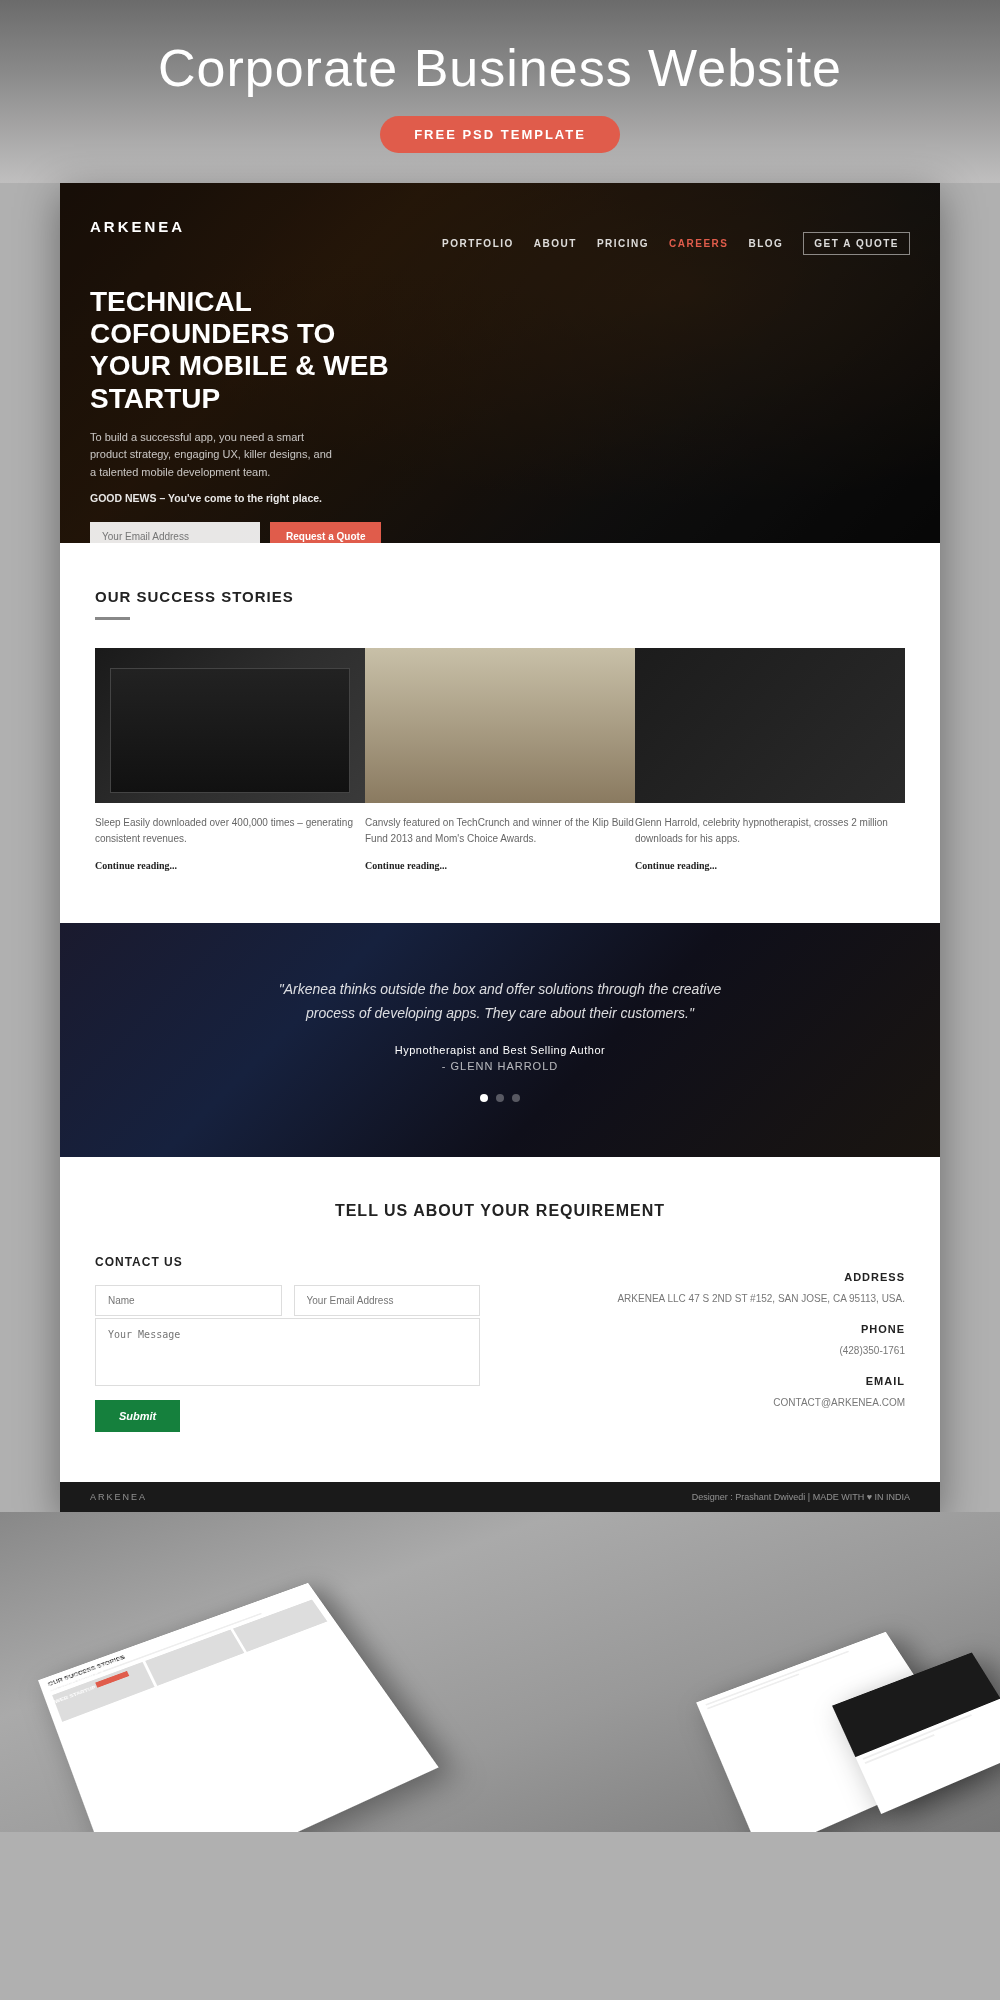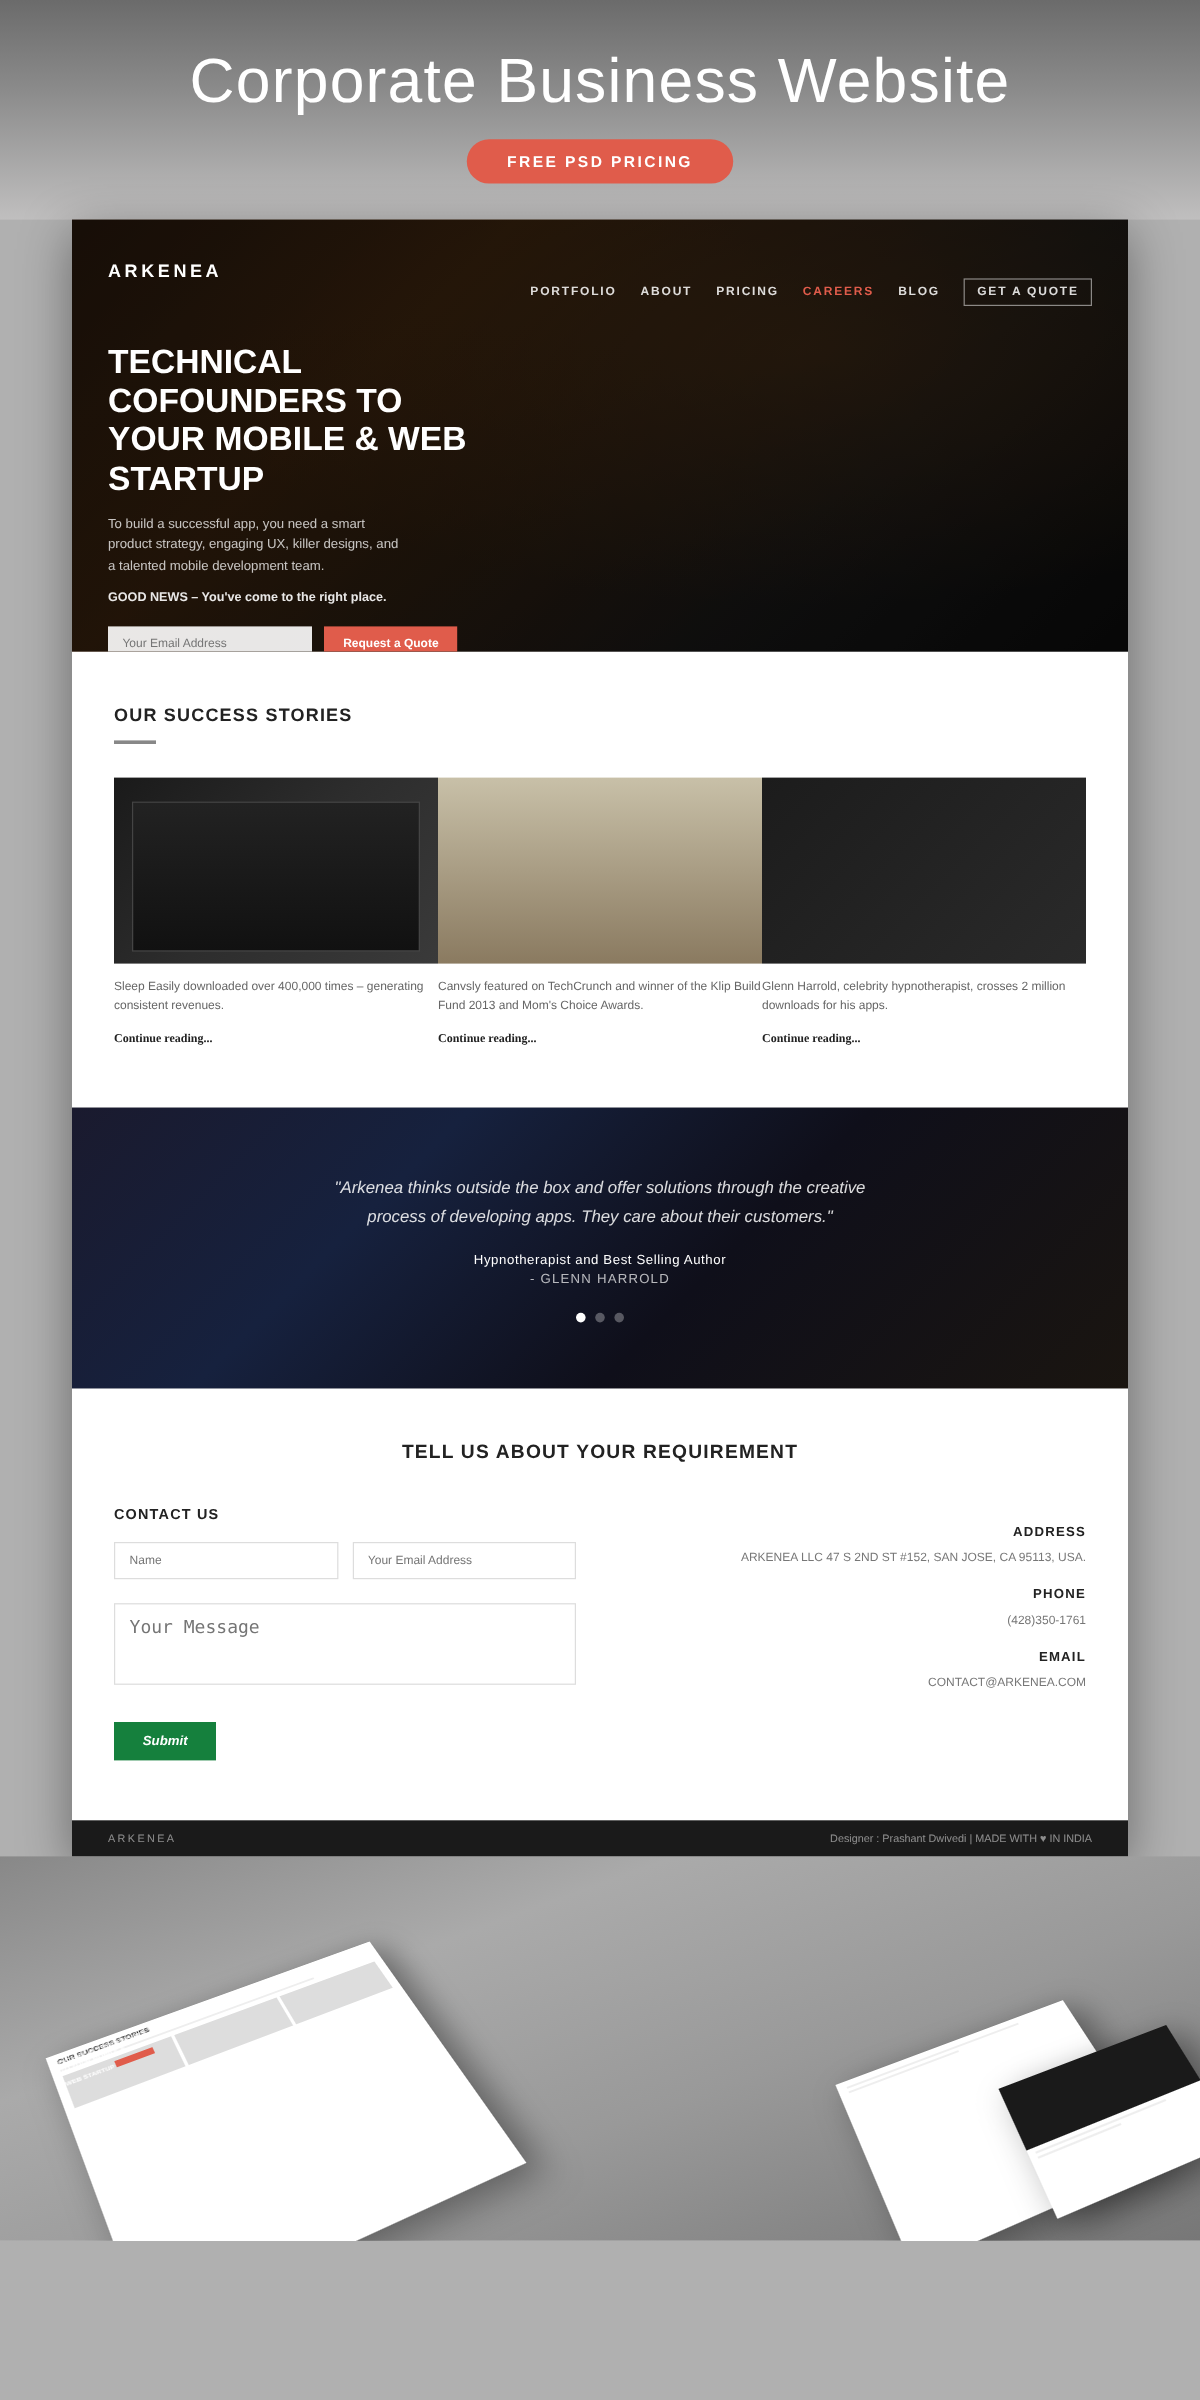--- a/index.html
+++ b/index.html
@@ -282,40 +282,40 @@
     .contact-left-title {
       font-size: 12px;
       font-weight: 800;
       color: #222;
       letter-spacing: 1px;
       margin-bottom: 16px;
     }
     .contact-row {
       display: flex;
       gap: 12px;
-      margin-bottom: 20px;
+      margin-bottom: 2px;
     }
     .contact-input {
       flex: 1;
       border: 1px solid #ddd;
       padding: 9px 12px;
       font-size: 10px;
       color: #aaa;
       outline: none;
     }
     .contact-textarea {
       width: 100%;
       border: 1px solid #ddd;
       padding: 10px 12px;
-      font-size: 15px;
+      font-size: 10px;
       color: #aaa;
       height: 68px;
       resize: none;
       outline: none;
-      margin-bottom: 31px;
+      margin-bottom: 14px;
       display: block;
     }
     .submit-btn {
       background: #15803d;
       color: #fff;
       border: none;
       padding: 10px 24px;
       font-size: 11px;
       font-weight: 600;
       cursor: pointer;
@@ -462,21 +462,21 @@
       height: 155px;
       display: block;
       margin-bottom: 12px;
     }
   </style>
 </head>
 <body>
 
 <div class="page-header">
   <h1 class="page-title">Corporate Business Website</h1>
-  <button class="free-psd-btn">FREE PSD PRICING</button>
+  <button class="free-psd-btn">FREE PSD TEMPLATE</button>
 </div>
 
 <div class="website-mockup">
 
   <div class="hero-section">
     <div class="hero-bg-texture"></div>
     <div class="hero-overlay"></div>
 
     <nav class="nav">
       <span class="nav-logo">ARKENEA</span>

